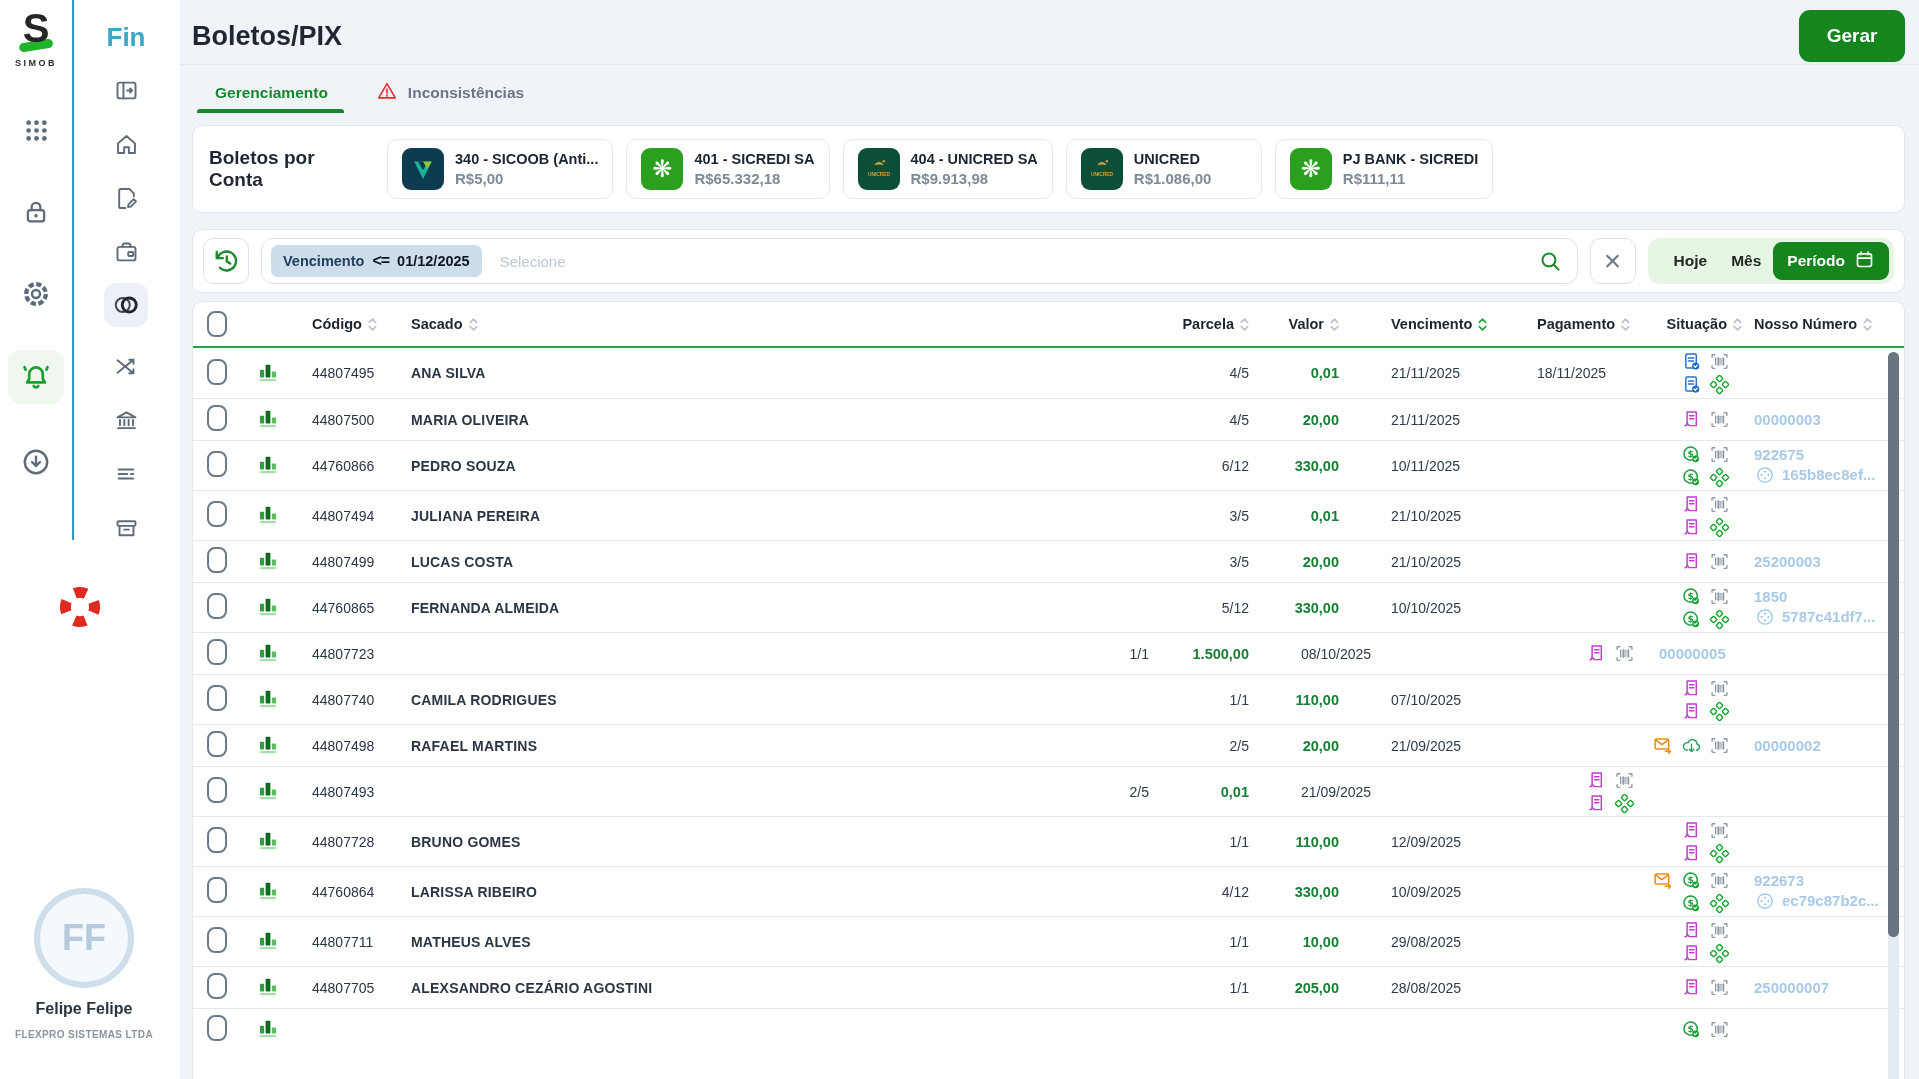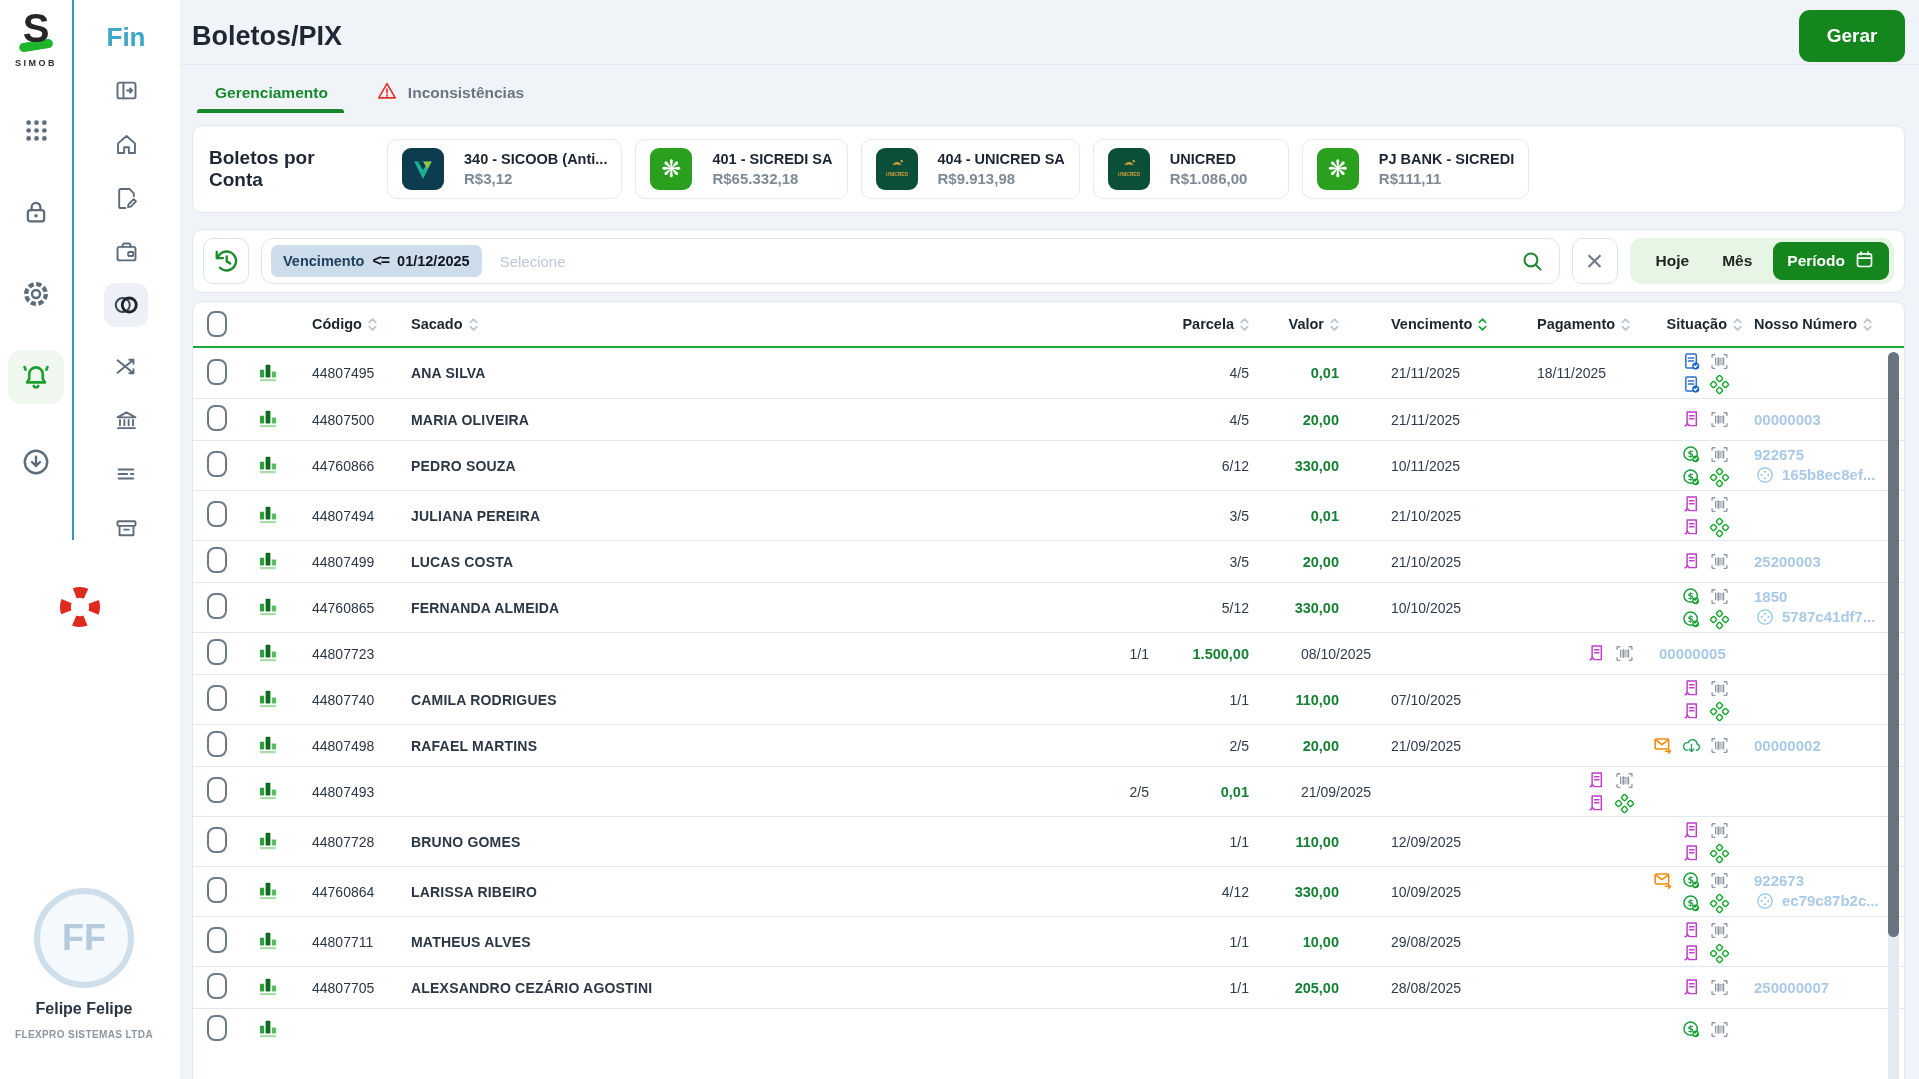--- a/index.html
+++ b/index.html
@@ -35,39 +35,39 @@
   .topline { height:1px; background:#e2e9f1; margin:2px -14px 0 -12px; }
   .tabs { display:flex; align-items:center; gap:48px; height:56px; padding-left:23px; }
   .tab { position:relative; display:flex; align-items:center; gap:10px; font-size:15.5px; font-weight:700; color:#6a7683; cursor:pointer; }
   .tab.active { color:#17882b; }
   .tab.active::after { content:""; position:absolute; left:-18px; right:-16px; bottom:-11px; height:4px; background:#17882b; border-radius:3px 3px 0 0; }
 
   .card { background:#fff; border:1px solid #e1e8f0; border-radius:10px; }
   .accounts { margin-top:4px; height:88px; display:flex; align-items:center; gap:16px; padding:10px 16px; }
   .acc-label { font-size:19px; font-weight:800; color:#1e2733; width:162px; }
   .acc-cards { display:flex; gap:13px; }
-  .acct { display:flex; align-items:center; gap:20px; border:1px solid #e3eaf2; border-radius:10px; padding:8px 14px; min-width:196px; background:#fff; cursor:pointer; }
+  .acct { display:flex; align-items:center; gap:11px; border:1px solid #e3eaf2; border-radius:10px; padding:8px 14px; min-width:196px; background:#fff; cursor:pointer; }
   .bicon { width:42px; height:42px; border-radius:9px; display:flex; flex-direction:column; align-items:center; justify-content:center; flex:none; }
   .bicon.sicredi { background:#2aa01e; color:#fff; font-size:24px; }
   .bicon.sicoob  { background:#0d3b4f; }
   .bicon.unicred { background:#0c4f38; }
   .acct-name { font-size:14.5px; font-weight:800; color:#1b2430; white-space:nowrap; }
   .acct-val { font-size:15px; font-weight:600; color:#7e8a96; margin-top:3px; }
 
   .filterbar { margin-top:16px; height:64px; display:flex; align-items:center; gap:12px; padding:9px 10px; }
   .sq-btn { width:46px; height:46px; border:1px solid #dbe4ee; border-radius:10px; background:#fff; display:flex; align-items:center; justify-content:center; cursor:pointer; flex:none; }
   .filter-input { flex:1; height:46px; border:1px solid #dbe4ee; border-radius:12px; display:flex; align-items:center; padding:0 14px 0 9px; gap:18px; cursor:text; }
   .chip { background:#cdddec; border-radius:7px; height:32px; padding:0 12px; display:flex; align-items:center; gap:8px; cursor:pointer; }
   .chip-field { font-size:14.5px; font-weight:600; color:#22415e; }
   .chip-op { font-size:16px; font-weight:900; color:#0c1118; letter-spacing:-1px; }
   .chip-val { font-size:14.5px; font-weight:700; color:#10161d; }
   .placeholder { font-size:15px; color:#bcc8d6; }
   .search-btn { margin-left:auto; background:none; border:none; cursor:pointer; display:flex; }
   .xmark { font-size:30px; line-height:1; color:#6f7b89; font-weight:400; }
-  .range { background:#e7f5e5; border-radius:12px; height:46px; display:flex; align-items:center; gap:9px; padding:4px 5px 4px 14px; flex:none; }
+  .range { background:#e7f5e5; border-radius:12px; height:46px; display:flex; align-items:center; gap:0; padding:4px 5px 4px 14px; flex:none; }
   .range-opt { font-size:15.5px; font-weight:700; color:#20281f; padding:0 12px; background:none; border:none; font-family:inherit; cursor:pointer; }
   .period-btn { background:#15861d; color:#fff; border:none; border-radius:9px; height:38px; padding:0 14px;
     display:flex; align-items:center; gap:9px; font-size:15.5px; font-weight:800; font-family:inherit; cursor:pointer; }
 
   
   .tablecard { margin-top:8px; height:918px; overflow:hidden; position:relative; }
   .grid { display:grid; grid-template-columns:44px 62px 112px 1fr 100px 90px 190px 130px 95px 150px; align-items:center; }
   .thead { height:46px; border-bottom:2px solid #1fa73c; font-size:14.5px; font-weight:800; color:#1c2630; }
   .hcell { display:flex; align-items:center; gap:6px; cursor:pointer; }
   .hcell.hr { justify-content:flex-end; }
@@ -260,21 +260,21 @@
           <div class="acct">
             <span class="bicon sicoob">
               <svg width="30" height="30" viewBox="0 0 48 48">
                 <polygon points="10,12 38,12 24,40" fill="#19b39b"></polygon>
                 <polygon points="16,12 32,12 24,26" fill="#0d3b4f"></polygon>
                 <polygon points="24,12 38,12 31,24" fill="#8cc63f"></polygon>
               </svg>
             </span>
             <span>
               <div class="acct-name">340 - SICOOB (Anti...</div>
-              <div class="acct-val">R$3,12</div>
+              <div class="acct-val">R$5,00</div>
             </span>
           </div>
           <div class="acct">
             <span class="bicon sicredi">
               <span style="font-size:24px;line-height:1">❋</span>
             </span>
             <span>
               <div class="acct-name">401 - SICREDI SA</div>
               <div class="acct-val">R$65.332,18</div>
             </span>

